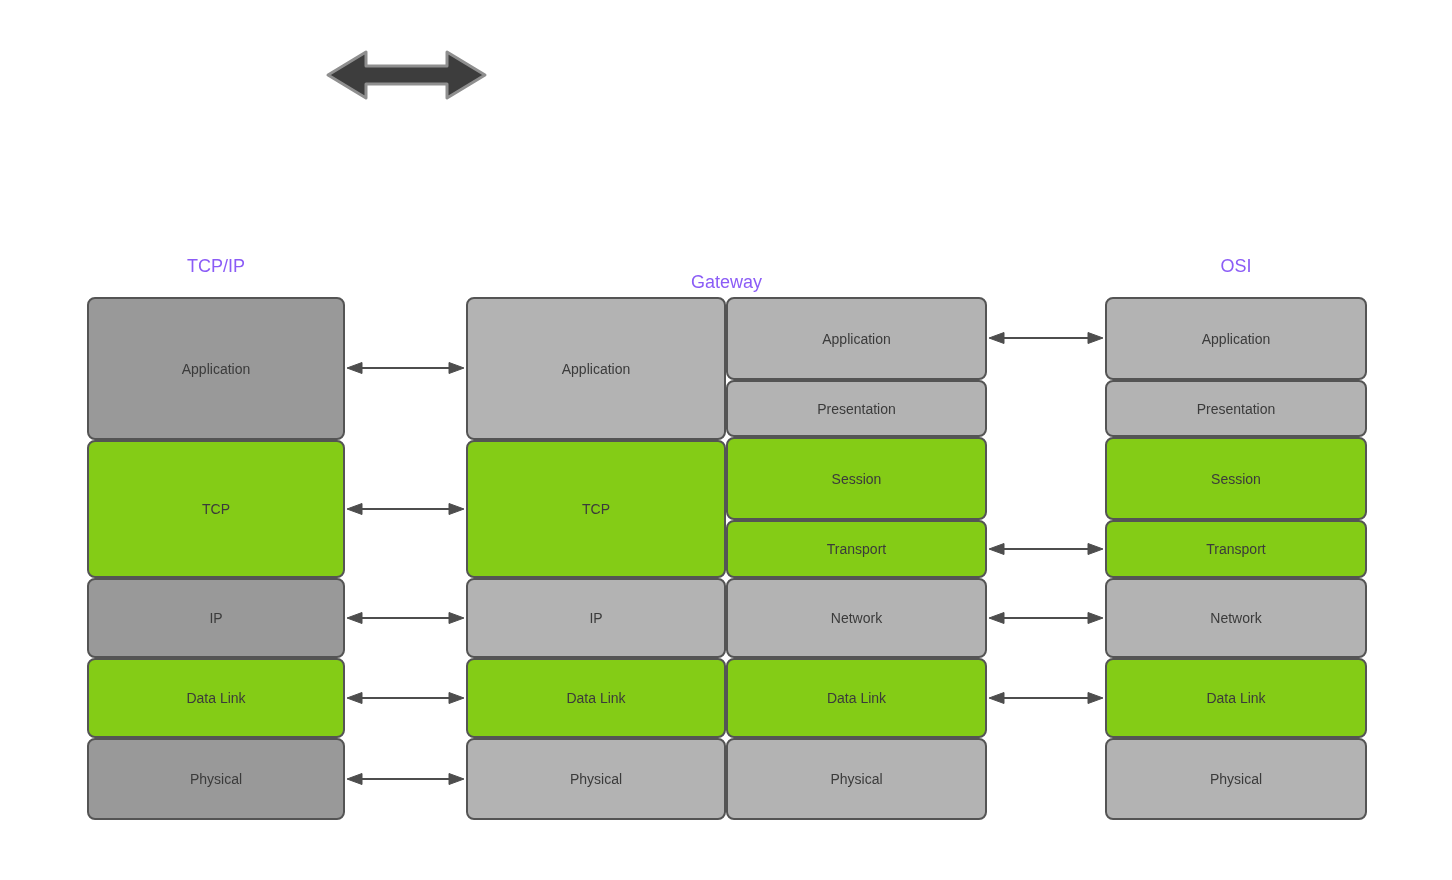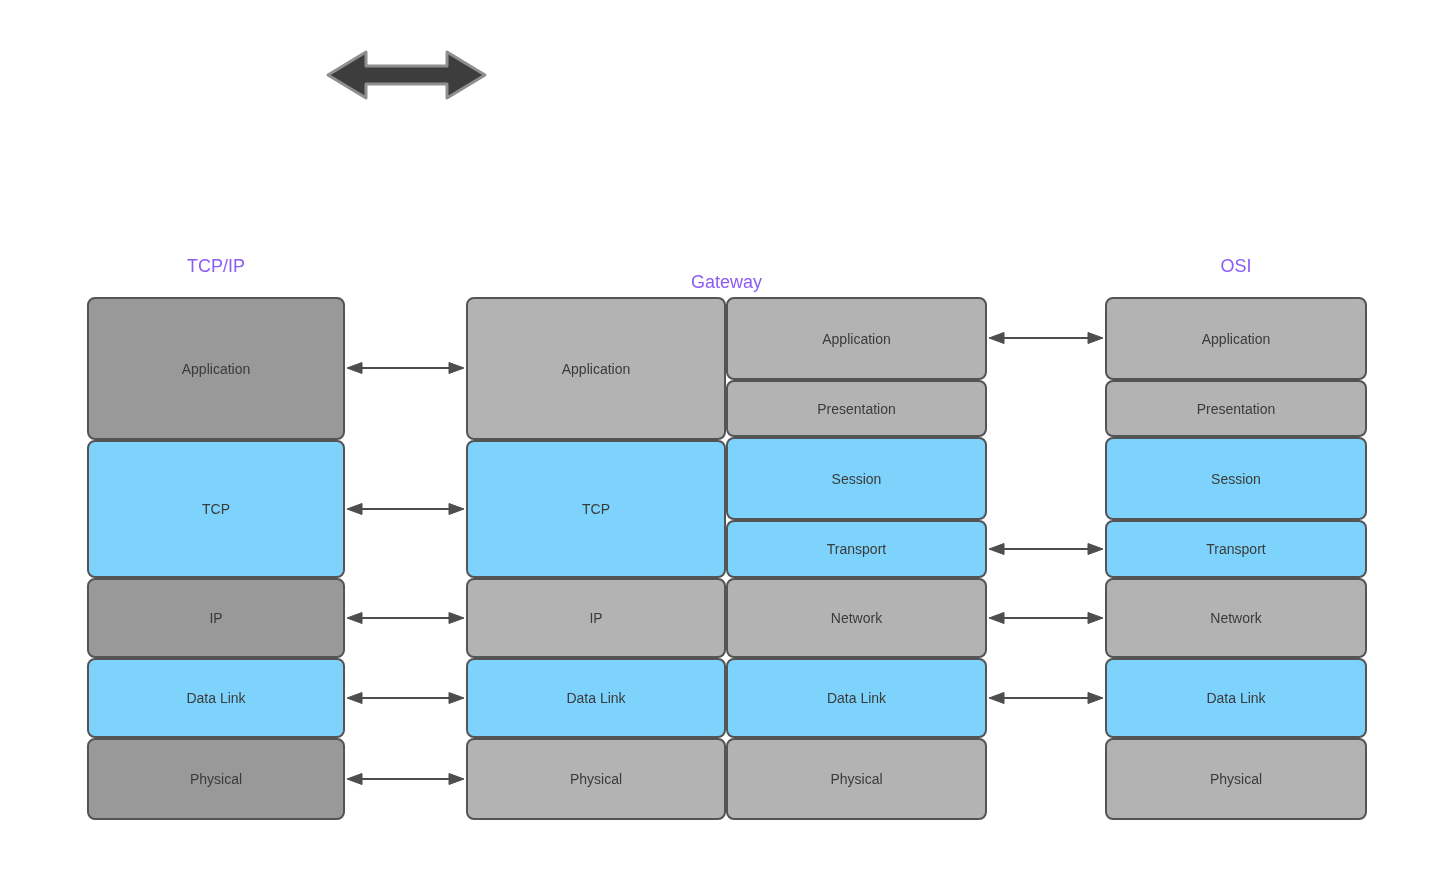--- a/index.html
+++ b/index.html
@@ -37,21 +37,21 @@
     border-radius: 8px;
     display: flex;
     align-items: center;
     justify-content: center;
     font-size: 14px;
     color: #3b3b3b;
     text-align: center;
   }
   .fill-dark  { background: #999999; }
   .fill-light { background: #b3b3b3; }
-  .fill-white { background: #7dd3fc; }
+  .fill-white { background: #84cc16; }
 </style>
 </head>
 <body>
 
 <div id="canvas">
 
   <svg class="arrow-layer" width="1452" height="880" viewBox="0 0 1452 880">
 
     <g>
       <polygon points="328,75 366,52 366,66 447,66 447,52 485,75 447,98 447,84 366,84 366,98" fill="#3d3d3d" stroke="#8f8f8f" stroke-width="3" stroke-linejoin="round"></polygon>

